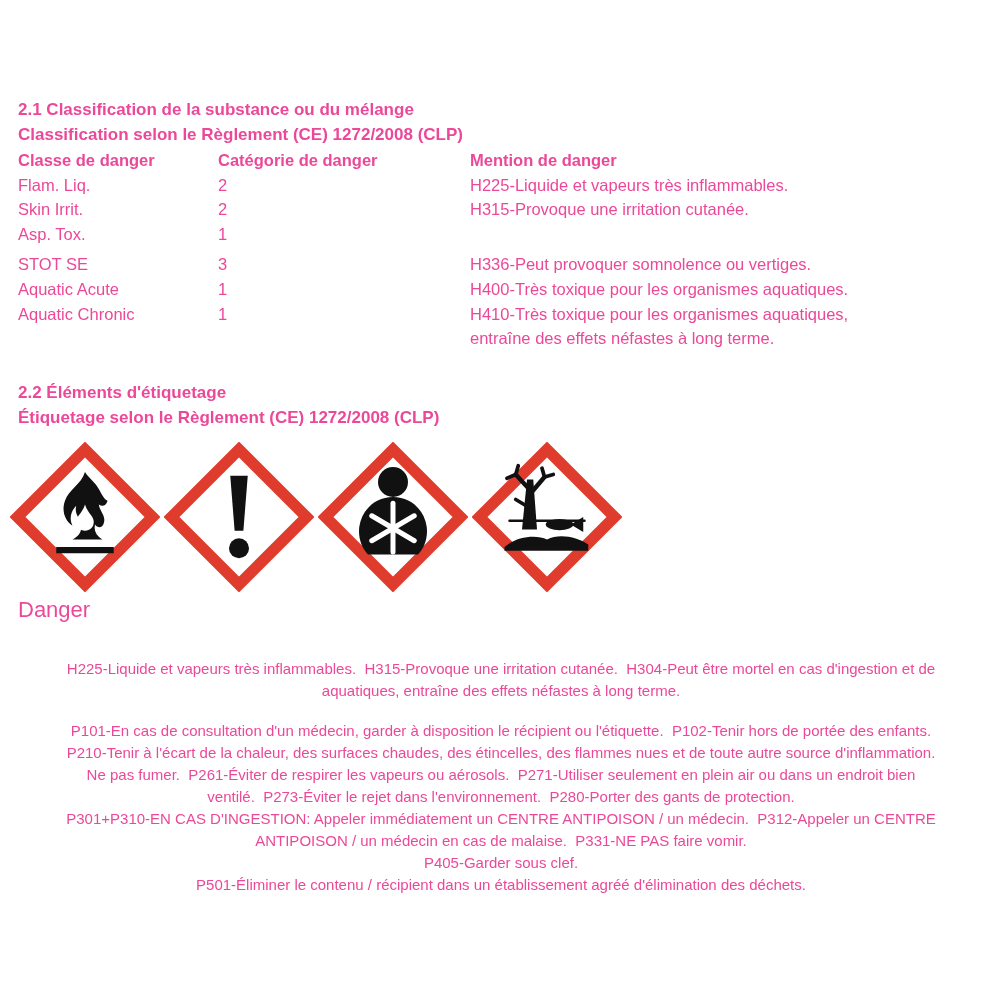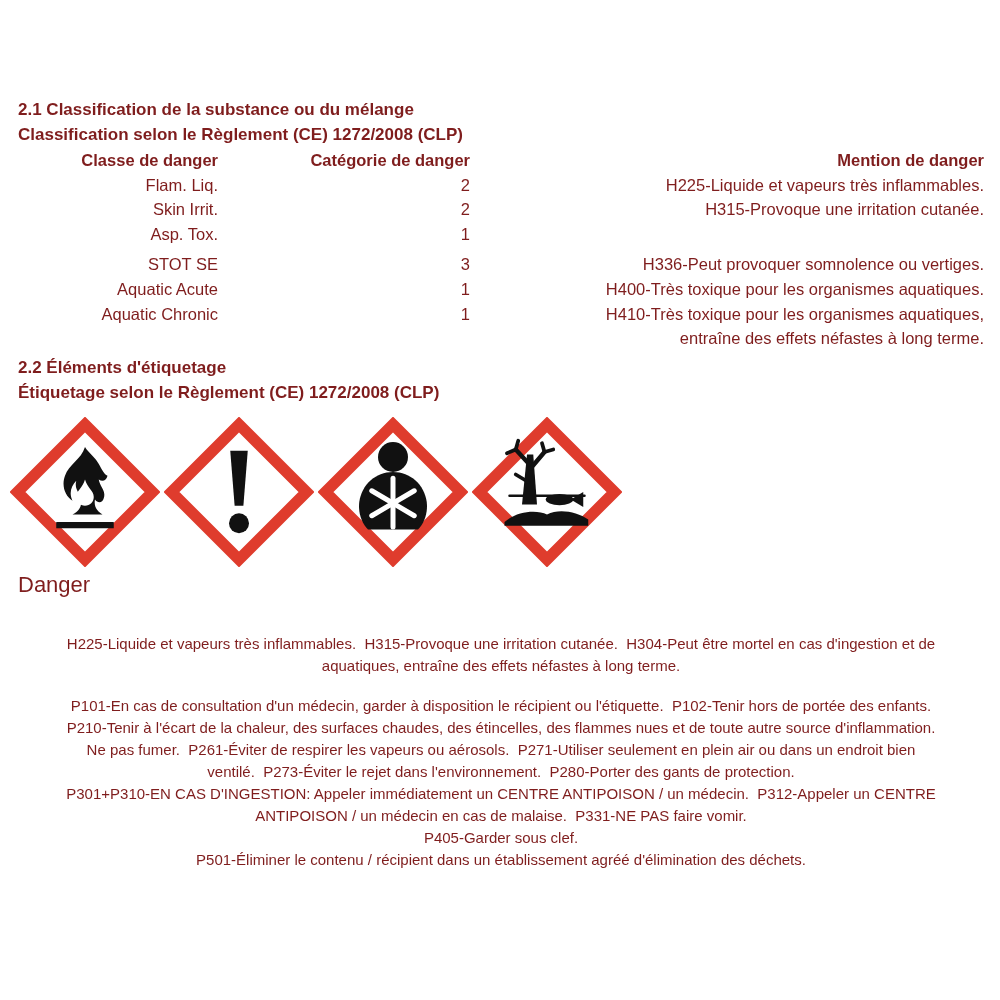--- a/index.html
+++ b/index.html
@@ -2,31 +2,31 @@
 <html style="--pictogram-red: #df3c2d;"><head>
 <meta charset="utf-8">
 <style>
   html,body{margin:0;padding:0;background:#ffffff;}
   .page{
     position:relative;
     width:1000px;height:996px;
     box-sizing:border-box;
     padding:97px 16px 0 18px;
     font-family:"Liberation Sans", sans-serif;
-    color:#7f1d1d;
+    color:#ec4899;
     background:#ffffff;
     overflow:hidden;
   }
   .sec-head{font-size:17px;line-height:25px;font-weight:bold;white-space:pre-wrap;}
   .tbl{margin-top:1px;font-size:16.5px;line-height:24.6px;}
   .t-row{display:grid;grid-template-columns:200px 252px 1fr;}
-  .t-row > div{white-space:pre-wrap;text-align:right;}
+  .t-row > div{white-space:pre-wrap;}
   .t-head{font-weight:bold;}
   .gap-above{margin-top:6px;}
-  .sec2{margin-top:4px;}
+  .sec2{margin-top:29px;}
   .picto-row{
     margin-top:12px;margin-left:-8px;
     display:flex;gap:4px;align-items:center;
   }
   .ghs{width:150px;height:150px;display:block;}
   .ghs .border{fill:#ffffff;stroke:var(--pictogram-red,#df3c2d);stroke-width:9;stroke-linejoin:miter;}
   .ghs .glyph{fill:#111111;}
   .ghs .wline{stroke:#ffffff;stroke-width:4;stroke-linecap:round;fill:none;}
   .ghs .bline{stroke:#111111;stroke-linecap:round;fill:none;}
   .signal{margin-top:5px;font-size:22px;line-height:25px;}

